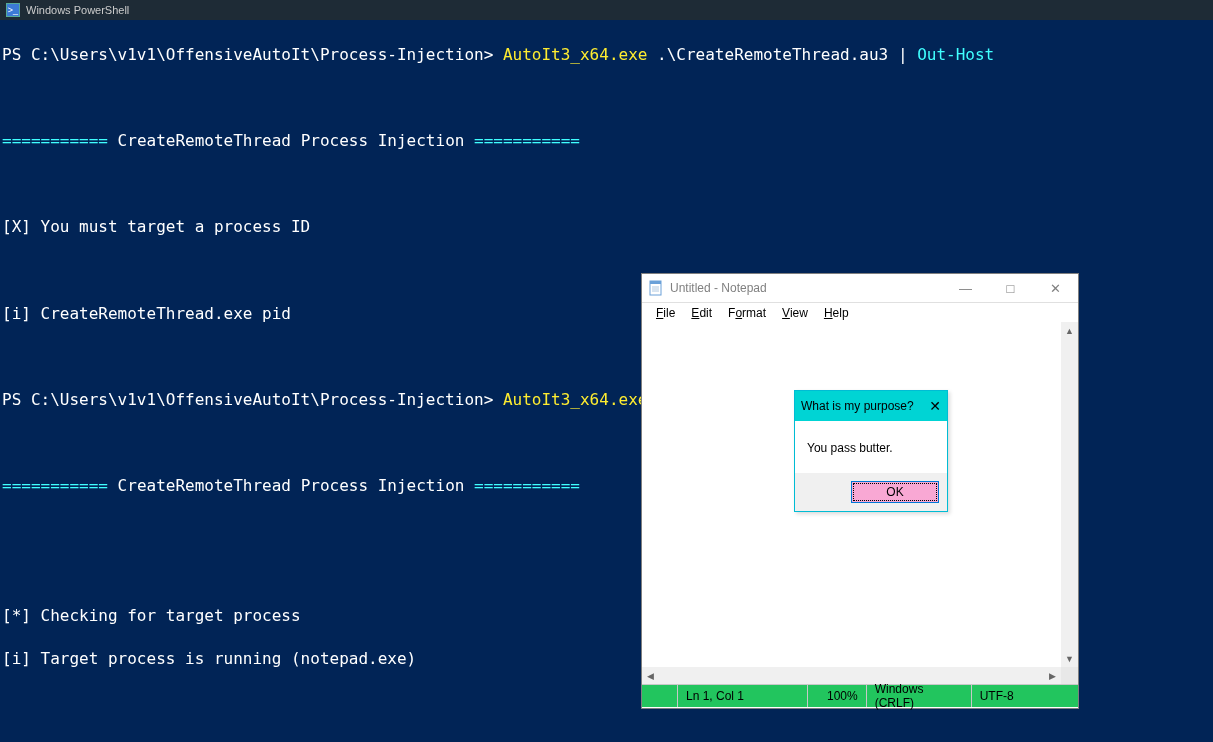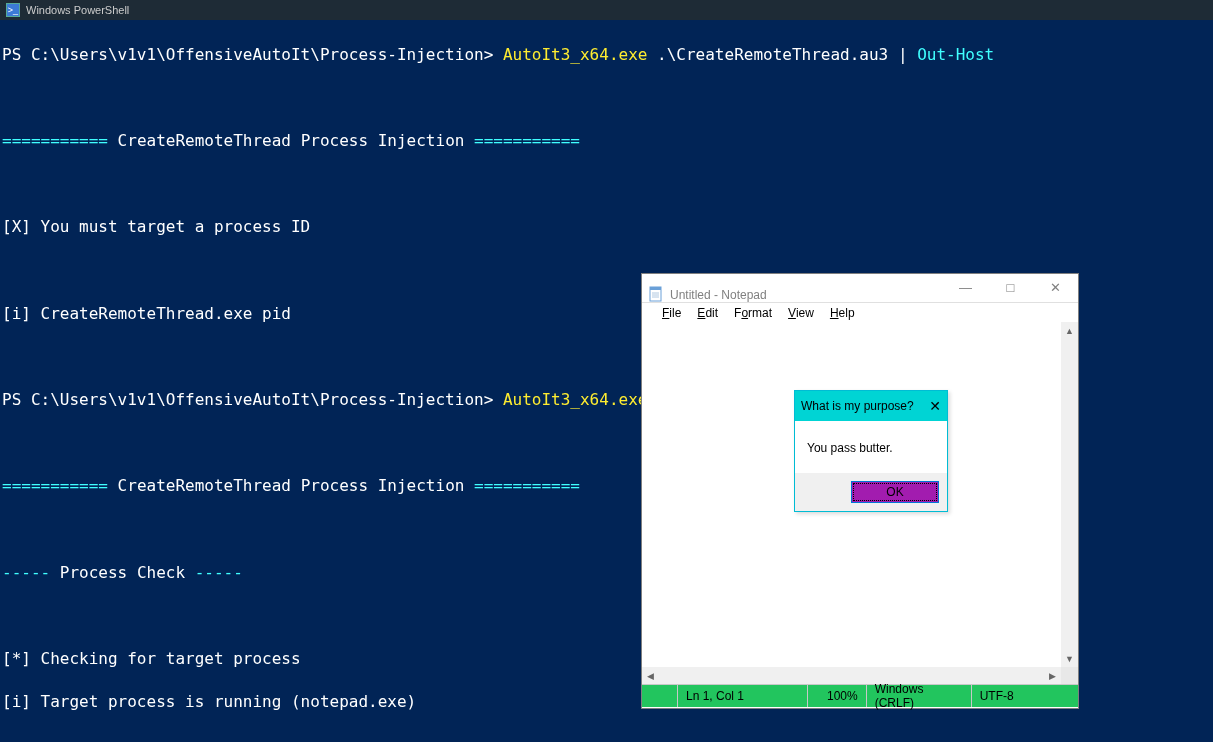--- a/index.html
+++ b/index.html
@@ -11,46 +11,46 @@
   .ps-body { padding:2px 4px 0 2px; color:#eee; font-size:16px; line-height:1.35em; white-space:pre; font-family:Consolas,monospace; }
   .ps-line { display:block; }
   .prompt { color:#ffffff; }
   .cmd-y { color:#feec30; } 
   .cmd-c { color:#40ffff; } 
   .divider { color:#40ffff; }
   .txt-white { color:#ffffff; }
 
   
   .notepad { position:absolute; left:641px; top:273px; width:438px; height:436px; background:#fff; border:1px solid #7f7f7f; font-family:'Segoe UI',sans-serif; }
-  .np-titlebar { height:29px; background:#fff; display:flex; align-items:flex-end; border-bottom:1px solid #e0e0e0; }
+  .np-titlebar { height:29px; background:#fff; display:flex; align-items:center; border-bottom:1px solid #e0e0e0; }
   .np-titlebar .np-icon { width:16px; height:16px; margin:0 6px; display:flex; align-items:center; justify-content:center; }
   .np-titlebar .np-title { flex:1; font-size:12px; color:#808080; }
   .np-ctrl { width:45px; height:29px; display:flex; align-items:center; justify-content:center; color:#808080; font-size:13px; cursor:default; }
-  .np-menu { height:19px; display:flex; align-items:center; padding:0 12px; font-size:12px; color:#000; gap:0; }
+  .np-menu { height:19px; display:flex; align-items:center; padding:0 6px; font-size:12px; color:#000; gap:0; }
   .np-menu span { padding:1px 8px; cursor:default; }
   .np-menu span u { text-decoration:underline; }
   .np-editor { position:relative; height:362px; background:#fff; overflow:hidden; }
   .np-scroll-track-v { position:absolute; right:0; top:0; width:17px; bottom:17px; background:#f0f0f0; }
   .np-scroll-arrow { width:17px; height:17px; display:flex; align-items:center; justify-content:center; font-size:9px; color:#666; }
   .np-scroll-track-h { position:absolute; left:0; bottom:0; right:0; height:17px; background:#f0f0f0; display:flex; }
   .np-status { height:23px; border-top:1px solid #c8c8c8; display:flex; align-items:center; font-size:12px; color:#000; background:#22c55e; }
   .np-status .cell { border-left:1px solid #c8c8c8; height:100%; display:flex; align-items:center; padding:0 8px; }
   .np-status .spacer { flex:0 0 35px; }
   .np-status .lncol { flex:0 0 130px; }
   .np-status .zoom { flex:0 0 50px;padding-left:19px; }
   .np-status .crlf { flex:0 0 105px; }
   .np-status .enc { flex:1; }
 
   
   .msgbox { position:absolute; left:794px; top:390px; width:154px; background:#fff; border:1px solid #00bcd4; font-family:'Segoe UI',sans-serif; box-shadow:2px 2px 4px rgba(0,0,0,.15); }
   .mb-title { height:23px; background:#00d4d4; display:flex; align-items:center; justify-content:space-between; padding:15px 6px; font-size:12px; color:#000; }
   .mb-close { font-size:14px; cursor:default; font-family:Arial,sans-serif; }
   .mb-body { padding:20px 12px 18px; background:#fff; font-size:12px; color:#000; }
   .mb-btnrow { background:#f0f0f0; padding:8px; display:flex; justify-content:flex-end; }
-  .mb-ok { width:88px; height:22px; background:#a21caf; border:1px solid #0078d7; outline:1px dotted #000; outline-offset:-3px; font-size:12px; display:flex; align-items:center; justify-content:center; cursor:default; }
+  .mb-ok { width:88px; height:22px; background:#f9a8d4; border:1px solid #0078d7; outline:1px dotted #000; outline-offset:-3px; font-size:12px; display:flex; align-items:center; justify-content:center; cursor:default; }
 </style>
 </head>
 <body>
 
 <div class="ps-window">
   <div class="ps-titlebar">
     <span class="icon">&gt;_</span>
     <span>Windows PowerShell</span>
   </div>
   <div class="ps-body">
@@ -59,21 +59,20 @@
 <span class="ps-line"><span class="divider">===========</span> <span class="txt-white">CreateRemoteThread Process Injection</span> <span class="divider">===========</span></span>
 <span class="ps-line"> </span>
 <span class="ps-line txt-white">[X] You must target a process ID</span>
 <span class="ps-line"> </span>
 <span class="ps-line txt-white">[i] CreateRemoteThread.exe pid</span>
 <span class="ps-line"> </span>
 <span class="ps-line"><span class="prompt">PS C:\Users\v1v1\OffensiveAutoIt\Process-Injection&gt;</span> <span class="cmd-y">AutoIt3_x64.exe</span> <span class="txt-white">.\CreateRemoteThread.au3 7840 |</span> <span class="cmd-c">Out-Host</span></span>
 <span class="ps-line"> </span>
 <span class="ps-line"><span class="divider">===========</span> <span class="txt-white">CreateRemoteThread Process Injection</span> <span class="divider">===========</span></span>
 <span class="ps-line"> </span>
-<span class="ps-line"><span class="divider">-----</span> <span class="txt-white">Process Check</span> <span class="divider">-----</span></span>
 <span class="ps-line"> </span>
 <span class="ps-line txt-white">[*] Checking for target process</span>
 <span class="ps-line txt-white">[i] Target process is running (notepad.exe)</span>
 <span class="ps-line"> </span>
 
 
 
 
 
 

